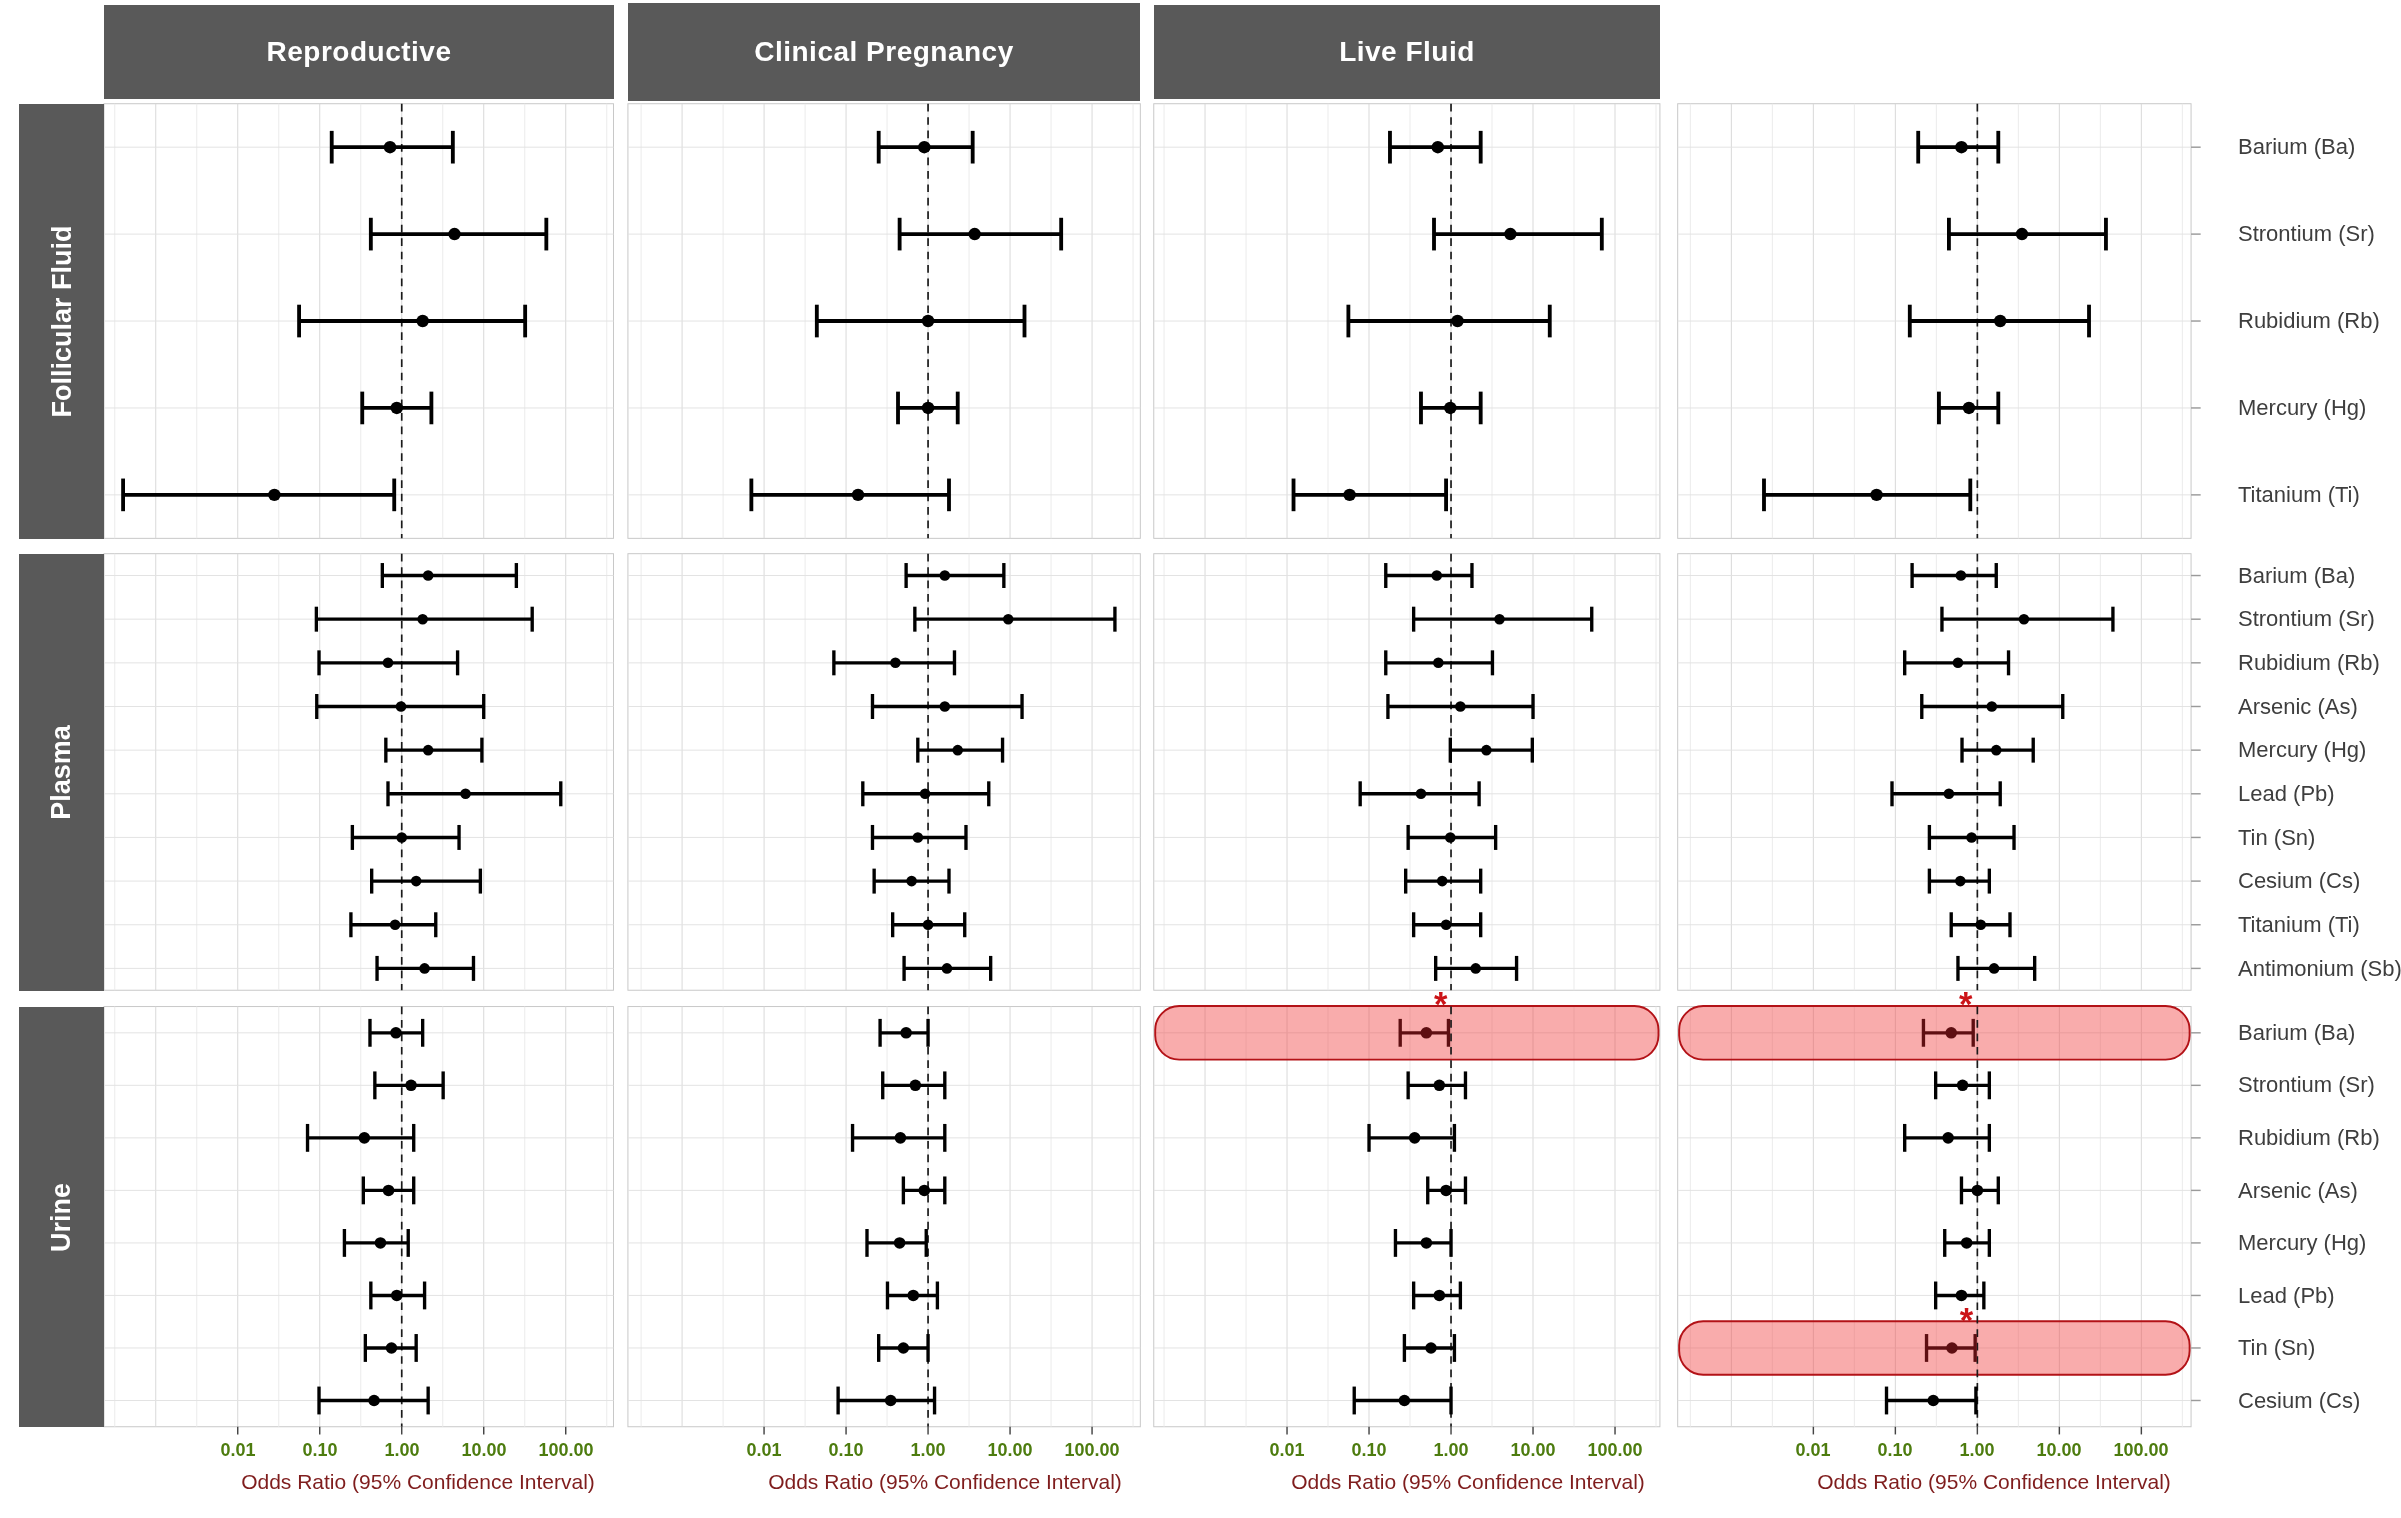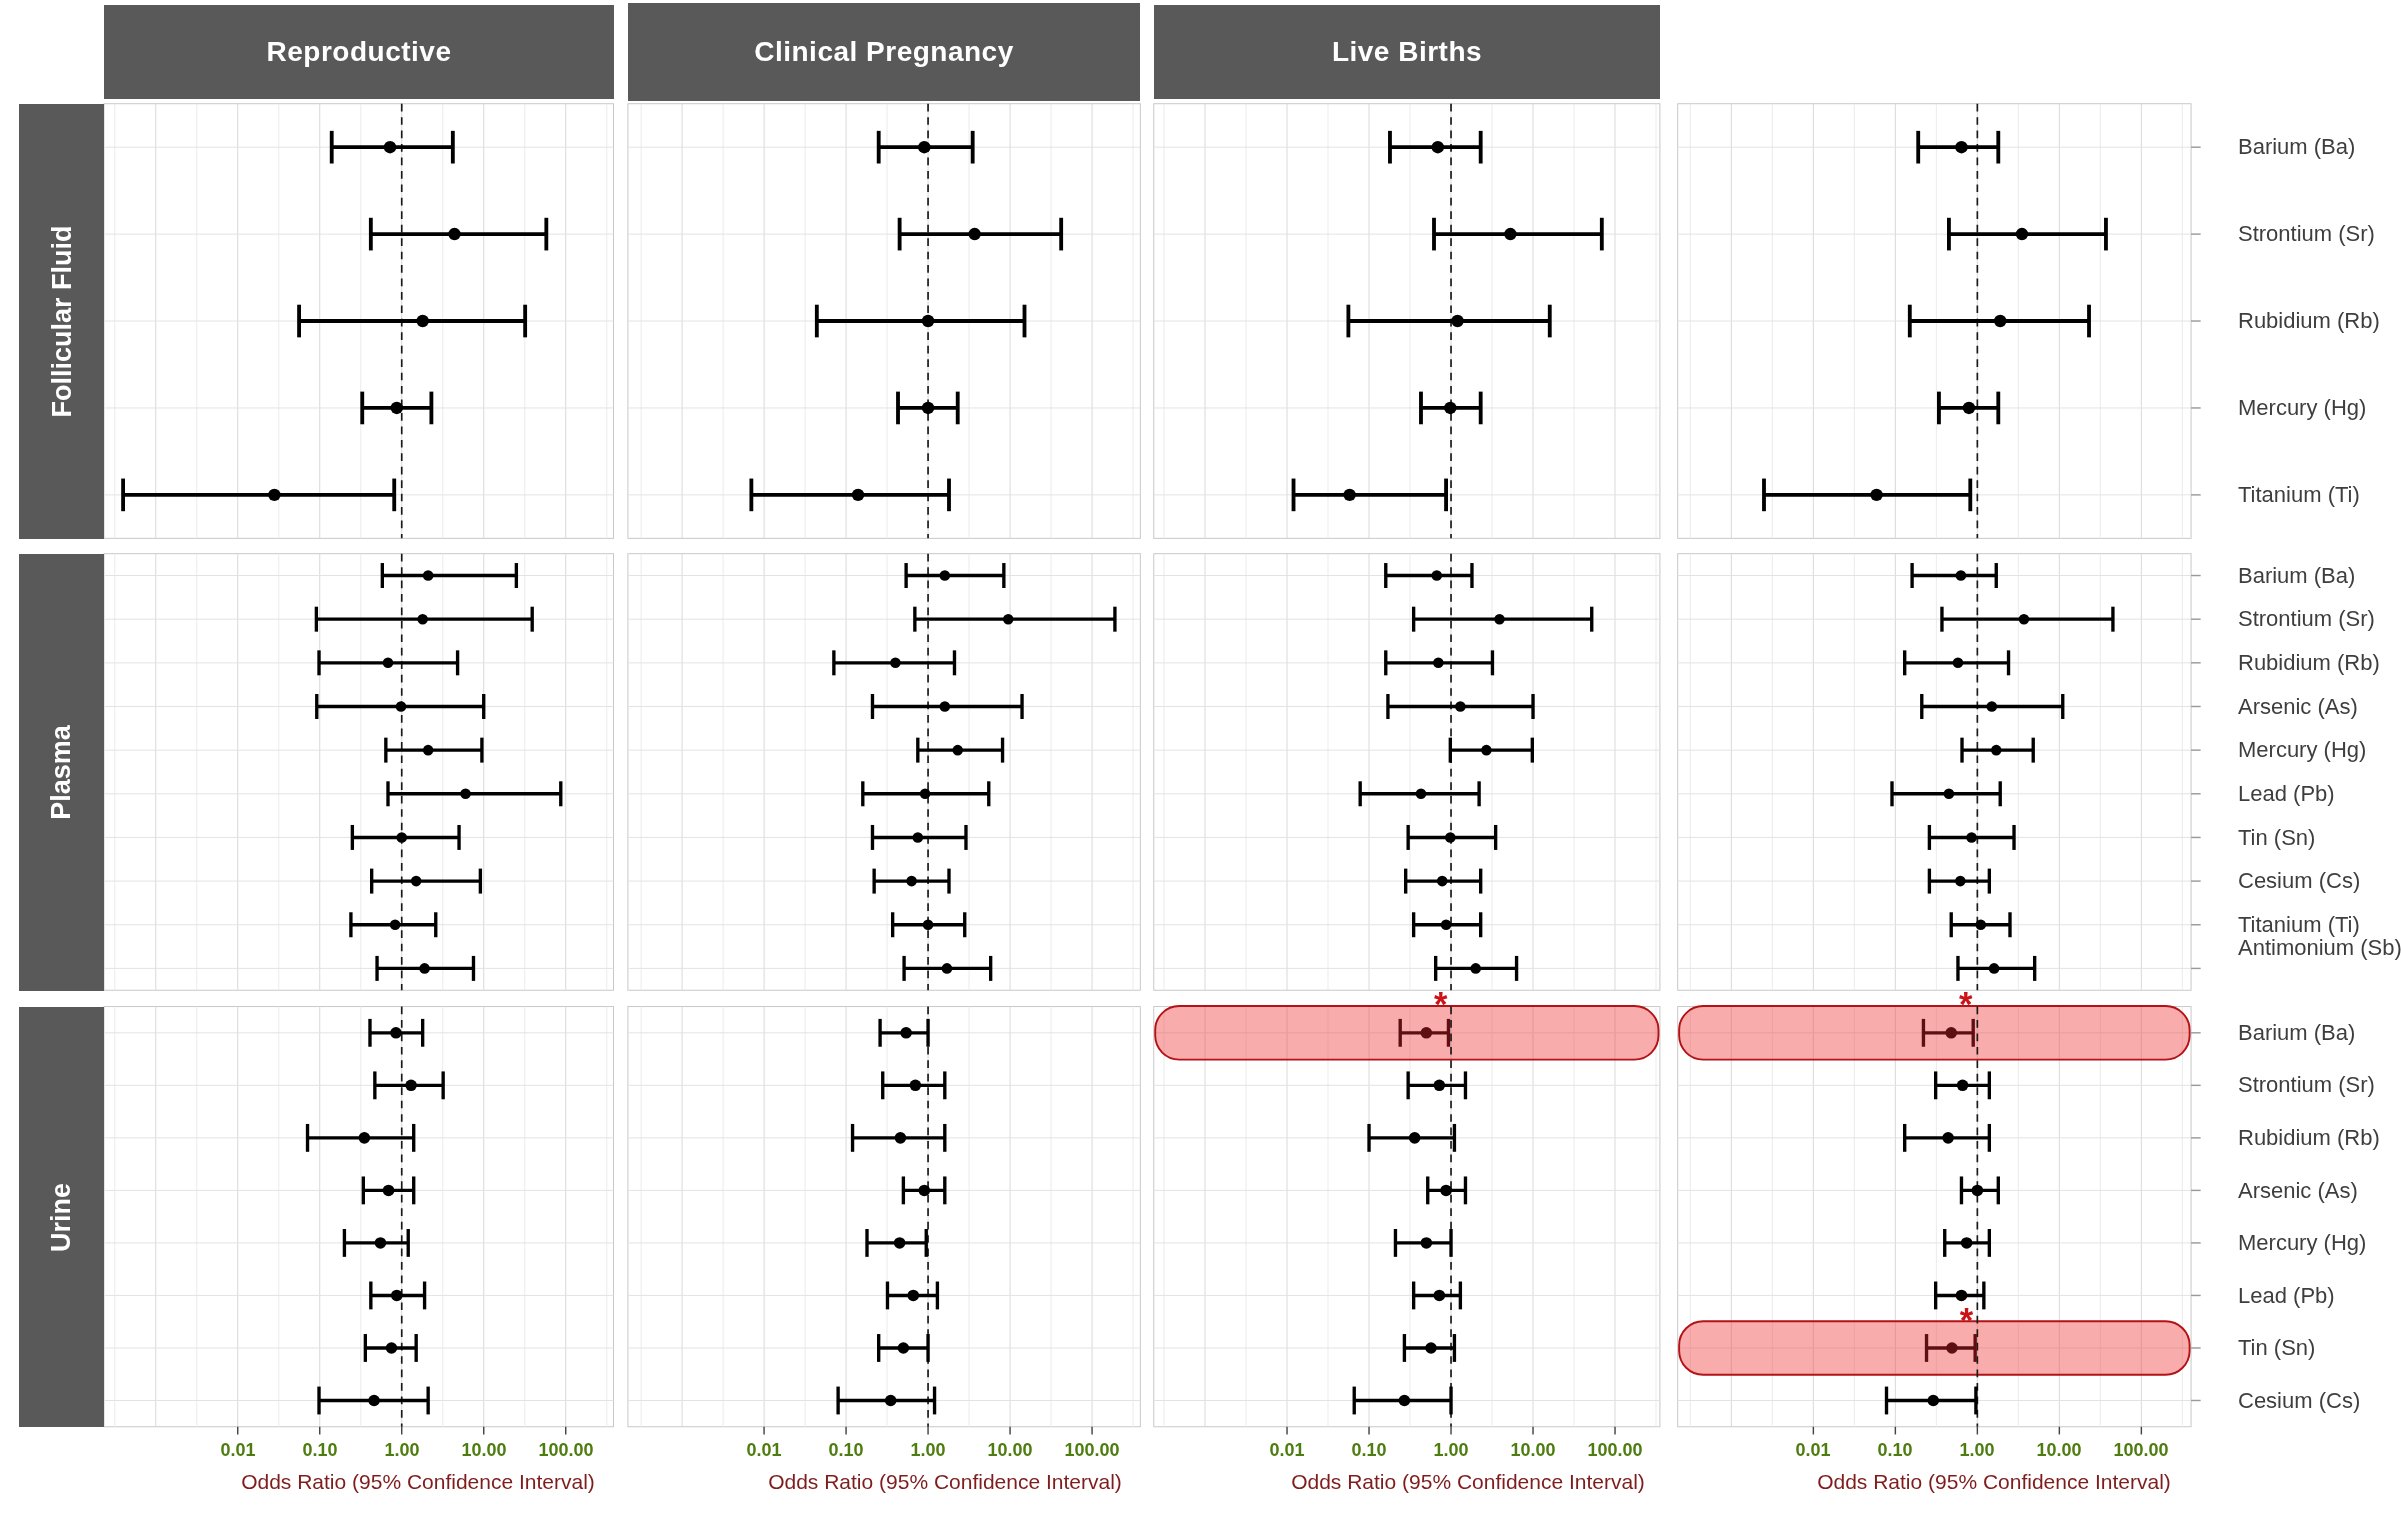--- a/index.html
+++ b/index.html
@@ -892,21 +892,21 @@
       <line x1="4562" y1="2260.0625" x2="4582" y2="2260.0625" stroke="#9a9a9a" stroke-width="3"></line>
       <line x1="4562" y1="2369.4375" x2="4582" y2="2369.4375" stroke="#9a9a9a" stroke-width="3"></line>
       <line x1="4562" y1="2478.8125" x2="4582" y2="2478.8125" stroke="#9a9a9a" stroke-width="3"></line>
       <line x1="4562" y1="2588.1875" x2="4582" y2="2588.1875" stroke="#9a9a9a" stroke-width="3"></line>
       <line x1="4562" y1="2697.5625" x2="4582" y2="2697.5625" stroke="#9a9a9a" stroke-width="3"></line>
       <line x1="4562" y1="2806.9375" x2="4582" y2="2806.9375" stroke="#9a9a9a" stroke-width="3"></line>
       <line x1="4562" y1="2916.3125" x2="4582" y2="2916.3125" stroke="#9a9a9a" stroke-width="3"></line>
     </svg>
 <div class="col-header" style="left: 104px; top: 4.8px; width: 510px; height: 94px;">Reproductive</div>
     <div class="col-header" style="left: 628px; top: 3px; width: 512px; height: 98px;">Clinical Pregnancy</div>
-    <div class="col-header" style="left: 1154px; top: 4.8px; width: 506px; height: 94px;">Live Births</div>
+    <div class="col-header" style="left: 1154px; top: 4.8px; width: 506px; height: 94px;">Live Fluid</div>
     <div class="side-label" style="left: 19px; top: 104px; width: 85px; height: 435px;">
       <span>Follicular Fluid</span>
     </div>
     <div class="side-label" style="left: 19px; top: 554px; width: 85px; height: 437px;">
       <span>Plasma</span>
     </div>
     <div class="side-label" style="left: 19px; top: 1007px; width: 85px; height: 420px;">
       <span>Urine</span>
     </div>
     <div class="metal-label" style="left: 2238px; top: 147px;">Barium (Ba)</div>
@@ -916,21 +916,21 @@
     <div class="metal-label" style="left: 2238px; top: 495px;">Titanium (Ti)</div>
     <div class="metal-label" style="left: 2238px; top: 576px;">Barium (Ba)</div>
     <div class="metal-label" style="left: 2238px; top: 619px;">Strontium (Sr)</div>
     <div class="metal-label" style="left: 2238px; top: 663px;">Rubidium (Rb)</div>
     <div class="metal-label" style="left: 2238px; top: 707px;">Arsenic (As)</div>
     <div class="metal-label" style="left: 2238px; top: 750px;">Mercury (Hg)</div>
     <div class="metal-label" style="left: 2238px; top: 794px;">Lead (Pb)</div>
     <div class="metal-label" style="left: 2238px; top: 838px;">Tin (Sn)</div>
     <div class="metal-label" style="left: 2238px; top: 881px;">Cesium (Cs)</div>
     <div class="metal-label" style="left: 2238px; top: 925px;">Titanium (Ti)</div>
-    <div class="metal-label" style="left: 2238px; top: 948px;">Antimonium (Sb)</div>
+    <div class="metal-label" style="left: 2238px; top: 969px;">Antimonium (Sb)</div>
     <div class="metal-label" style="left: 2238px; top: 1033px;">Barium (Ba)</div>
     <div class="metal-label" style="left: 2238px; top: 1085px;">Strontium (Sr)</div>
     <div class="metal-label" style="left: 2238px; top: 1138px;">Rubidium (Rb)</div>
     <div class="metal-label" style="left: 2238px; top: 1191px;">Arsenic (As)</div>
     <div class="metal-label" style="left: 2238px; top: 1243px;">Mercury (Hg)</div>
     <div class="metal-label" style="left: 2238px; top: 1296px;">Lead (Pb)</div>
     <div class="metal-label" style="left: 2238px; top: 1348px;">Tin (Sn)</div>
     <div class="metal-label" style="left: 2238px; top: 1401px;">Cesium (Cs)</div>
     <div class="tick-label" style="left: 238px; top: 1440px;">0.01</div>
     <div class="tick-label" style="left: 320px; top: 1440px;">0.10</div>

